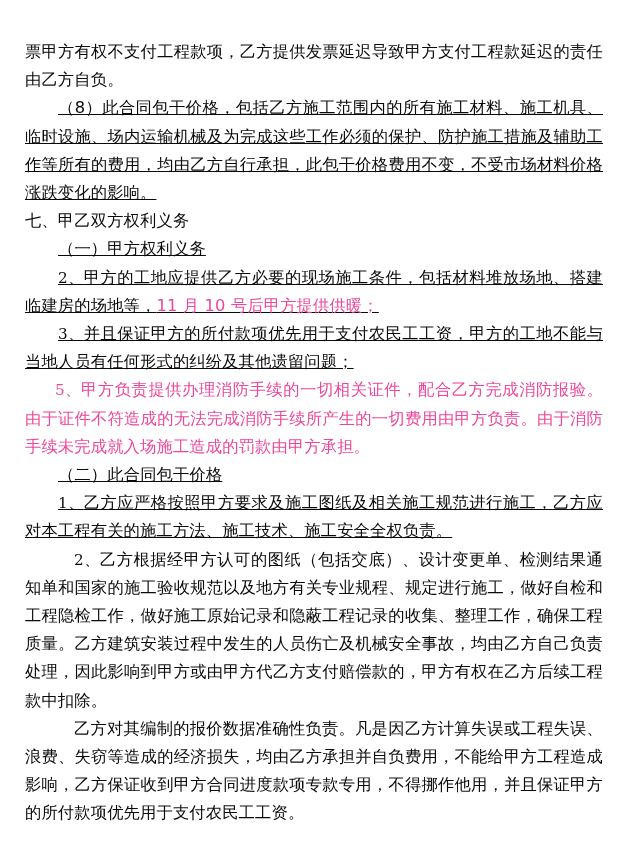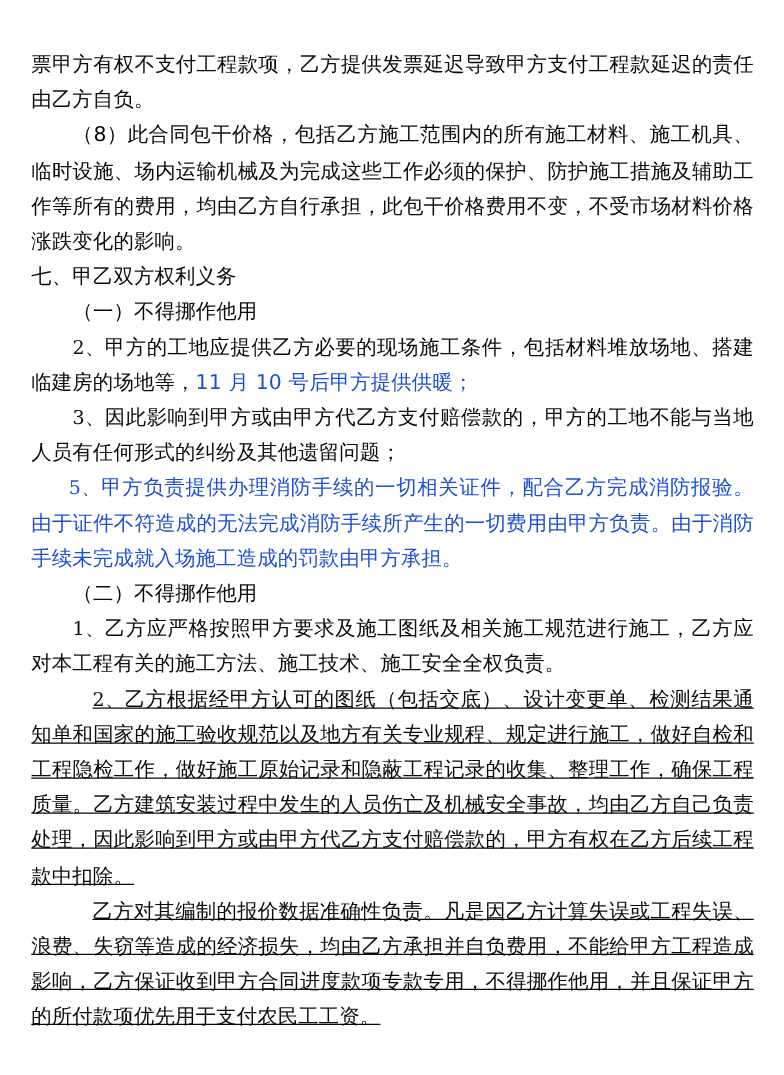--- a/index.html
+++ b/index.html
@@ -27,25 +27,25 @@
     line-height: 28.2px;
     color: #0a0a0a;
     text-align: justify;
     text-justify: inter-ideograph;
     letter-spacing: 0.15px;
     margin: 0;
     word-break: break-all;
     -webkit-font-smoothing: none;
   }
   .p-indent-0 { text-indent: 0; }
-  .p-indent-2 { text-indent: 33px; }
+  .p-indent-2 { text-indent: 33px; text-decoration: underline; }
   .p-indent-2b { text-indent: 30px; }
-  .p-indent-3 { text-indent: 49px; text-decoration: underline; }
+  .p-indent-3 { text-indent: 49px; }
   .red {
-    color: #1d4ed8;
+    color: #ec4899;
   }
   .num {
     font-family: "DejaVu Serif", "Liberation Serif", serif;
     font-size: 15.2px;
   }
 </style>
 </head>
 <body>
 
 <div id="page">
@@ -57,39 +57,39 @@
 
     <p class="para p-indent-2">
       <span>（8）此合同包干价格，包括乙方施工范围内的所有施工材料、施工机具、临时设施、场内运输机械及为完成这些工作必须的保护、防护施工措施及辅助工作等所有的费用，均由乙方自行承担，此包干价格费用不变，不受市场材料价格涨跌变化的影响。</span>
     </p>
 
     <p class="para p-indent-0">
       <span>七、甲乙双方权利义务</span>
     </p>
 
     <p class="para p-indent-2">
-      <span>（一）不得挪作他用</span>
+      <span>（一）甲方权利义务</span>
     </p>
 
 
     <p class="para p-indent-2">
       <span class="num">2、</span><span>甲方的工地应提供乙方必要的现场施工条件，包括材料堆放场地、搭建临建房的场地等，</span><span class="red">11 月 10 号后甲方提供供暖；</span>
     </p>
 
     <p class="para p-indent-2">
-      <span class="num">3、</span><span>因此影响到甲方或由甲方代乙方支付赔偿款的，甲方的工地不能与当地人员有任何形式的纠纷及其他遗留问题；</span>
+      <span class="num">3、</span><span>并且保证甲方的所付款项优先用于支付农民工工资，甲方的工地不能与当地人员有任何形式的纠纷及其他遗留问题；</span>
     </p>
 
 
     <p class="para p-indent-2b red">
       <span class="num">5、</span><span>甲方负责提供办理消防手续的一切相关证件，配合乙方完成消防报验。由于证件不符造成的无法完成消防手续所产生的一切费用由甲方负责。由于消防手续未完成就入场施工造成的罚款由甲方承担。</span>
     </p>
 
     <p class="para p-indent-2">
-      <span>（二）不得挪作他用</span>
+      <span>（二）此合同包干价格</span>
     </p>
 
     <p class="para p-indent-2">
       <span class="num">1、</span><span>乙方应严格按照甲方要求及施工图纸及相关施工规范进行施工，乙方应对本工程有关的施工方法、施工技术、施工安全全权负责。</span>
     </p>
 
     <p class="para p-indent-3">
       <span class="num">2、</span><span>乙方根据经甲方认可的图纸（包括交底）、设计变更单、检测结果通知单和国家的施工验收规范以及地方有关专业规程、规定进行施工，做好自检和工程隐检工作，做好施工原始记录和隐蔽工程记录的收集、整理工作，确保工程质量。乙方建筑安装过程中发生的人员伤亡及机械安全事故，均由乙方自己负责处理，因此影响到甲方或由甲方代乙方支付赔偿款的，甲方有权在乙方后续工程款中扣除。</span>
     </p>
 

